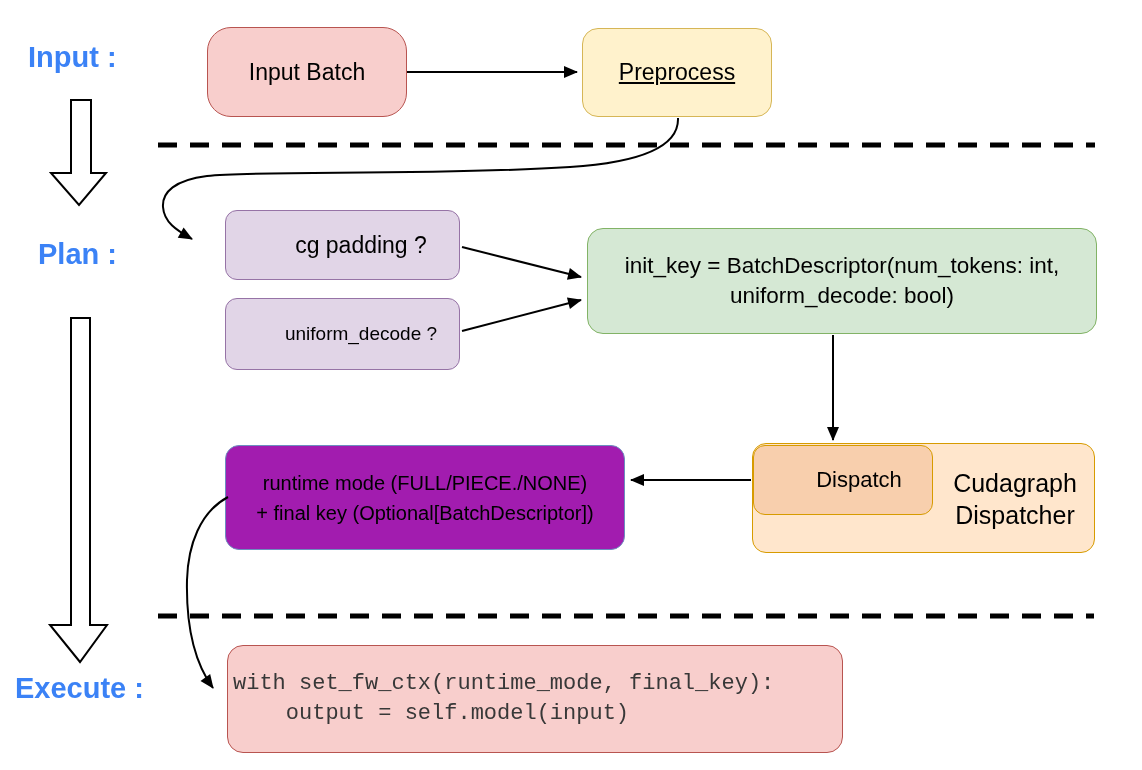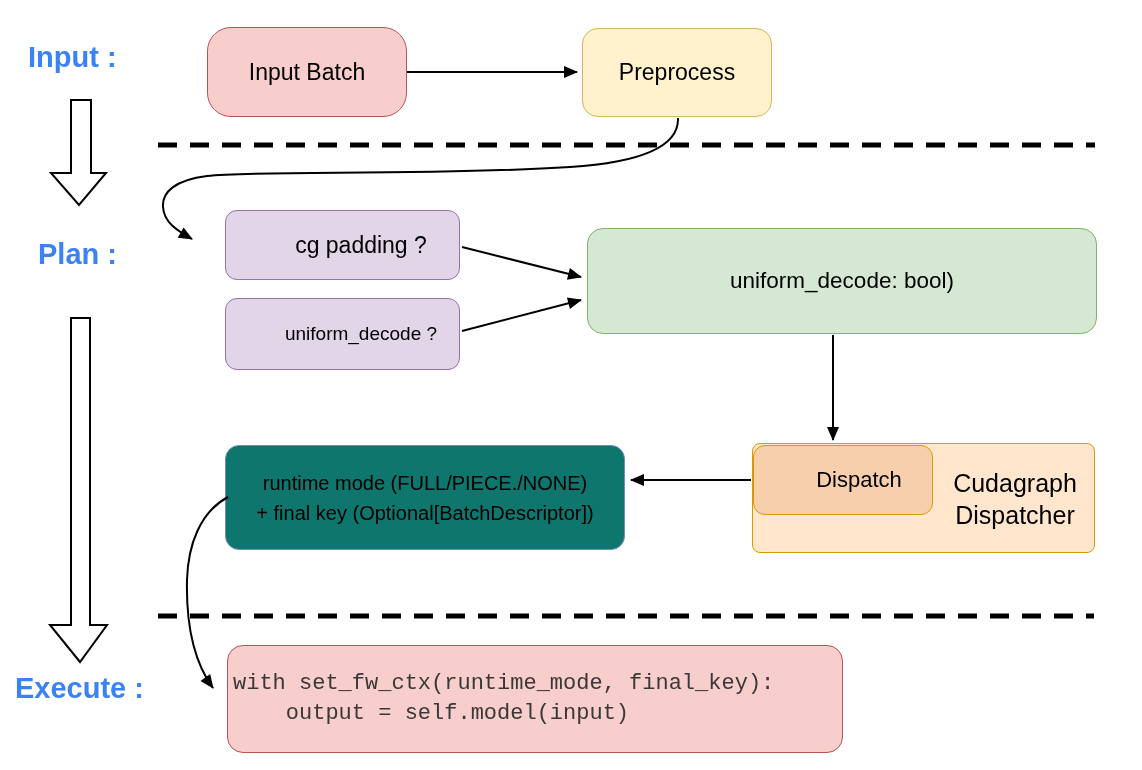--- a/index.html
+++ b/index.html
@@ -27,30 +27,30 @@
     text-align: center;
     color: #000;
     box-sizing: border-box;
     line-height: 1.32;
   }
   .node span { display: block; }
   .red    { background: #f8cecc; border: 1.6px solid #b85450; }
   .yellow { background: #fff2cc; border: 1.6px solid #d6b656; }
   .purple { background: #e1d5e7; border: 1.6px solid #9673a6; padding-left: 37px; }
   .green  { background: #d5e8d4; border: 1.6px solid #82b366; }
-  .blue   { background: #0f766e; border: 1.6px solid #6c8ebf; }
+  .blue   { background: #a21caf; border: 1.6px solid #6c8ebf; }
   .orange { background: #ffe6cc; border: 1.6px solid #d79b00; }
   .peach  { background: #f8cfad; border: 1.6px solid #d79b00; }
 
   #node-input-batch    { left: 207px; top: 27px;  width: 200px; height: 90px;  border-radius: 24px; font-size: 23px; }
-  #node-preprocess     { left: 582px; top: 28px;  width: 190px; height: 89px;  border-radius: 16px; font-size: 23px; }
+  #node-preprocess     { left: 582px; top: 28px;  width: 190px; height: 89px;  border-radius: 16px; font-size: 23px; text-decoration: underline; }
   #node-cg-padding     { left: 225px; top: 210px; width: 235px; height: 70px;  border-radius: 12px; font-size: 23px; }
   #node-uniform-decode { left: 225px; top: 298px; width: 235px; height: 72px;  border-radius: 12px; font-size: 19px; }
   #node-init-key       { left: 587px; top: 228px; width: 510px; height: 106px; border-radius: 16px; font-size: 22.5px; }
-  #node-cudagraph      { left: 752px; top: 443px; width: 343px; height: 110px; border-radius: 8px; }
+  #node-cudagraph      { left: 752px; top: 443px; width: 343px; height: 110px; border-radius: 14px; }
   #cudagraph-text      { position: absolute; left: 181px; top: 0; width: 162px; height: 110px;
                          display: flex; flex-direction: column; align-items: center; justify-content: center;
                          font-size: 25px; line-height: 1.28; color: #000; }
   #node-dispatch       { left: 753px; top: 445px; width: 180px; height: 70px;  border-radius: 12px; font-size: 22px; padding-left: 32px; }
   #node-runtime-mode   { left: 225px; top: 445px; width: 400px; height: 105px; border-radius: 14px; font-size: 20px; line-height: 1.5; }
   #node-execute-code   { left: 227px; top: 645px; width: 616px; height: 108px; border-radius: 16px;
                          font-family: "Liberation Mono", monospace; font-size: 22px; color: #383838;
                          align-items: flex-start; padding-left: 5px; line-height: 1.36; }
   #node-execute-code span { white-space: pre; }
 
@@ -75,20 +75,21 @@
 
   <div class="node purple" id="node-cg-padding">
     <span>cg padding ?</span>
   </div>
 
   <div class="node purple" id="node-uniform-decode">
     <span>uniform_decode ?</span>
   </div>
 
   <div class="node green" id="node-init-key">
+    <span>init_key = BatchDescriptor(num_tokens: int,</span>
     <span>uniform_decode: bool)</span>
   </div>
 
   <div class="node orange" id="node-cudagraph">
     <div id="cudagraph-text">
       <span>Cudagraph</span>
       <span>Dispatcher</span>
     </div>
   </div>
 

